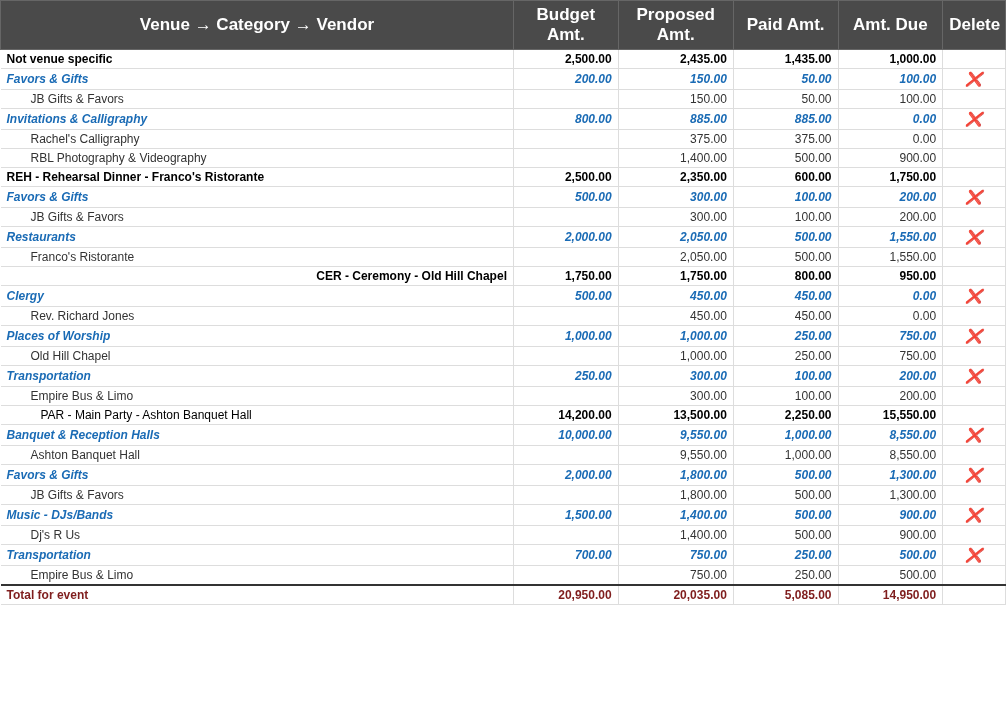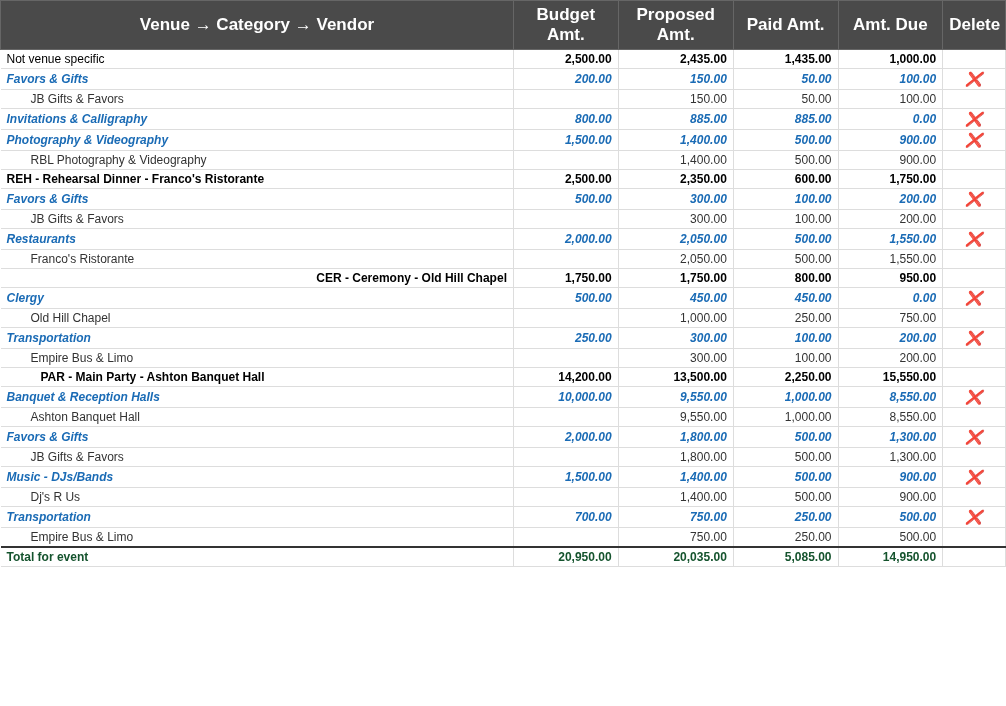--- a/index.html
+++ b/index.html
@@ -62,21 +62,21 @@
 
     .row-vendor td {
       color: #333;
       background-color: #fff;
       padding-left: 30px;
     }
 
     .row-total td {
       font-weight: bold;
       background-color: #fff;
-      color: #14532d;
+      color: #7f1d1d;
     }
 
     .num-col {
       text-align: right;
     }
 
     .delete-col {
       text-align: center;
     }
 
@@ -116,21 +116,21 @@
         <th class="venue-col">Venue → Category → Vendor</th>
         <th>Budget Amt.</th>
         <th>Proposed Amt.</th>
         <th>Paid Amt.</th>
         <th>Amt. Due</th>
         <th>Delete</th>
       </tr>
     </thead>
     <tbody id="table-body">
     <tr class="row-venue-group">
-          <td style="font-weight: normal;">Not venue specific</td>
+          <td style="font-weight: bold;">Not venue specific</td>
           <td class="num-col">2,500.00</td>
           <td class="num-col">2,435.00</td>
           <td class="num-col">1,435.00</td>
           <td class="num-col">1,000.00</td>
           <td class="delete-col"></td>
         </tr>
         <tr class="row-category">
           <td>Favors &amp; Gifts</td>
           <td class="num-col">200.00</td>
           <td class="num-col amt-proposed">150.00</td>
@@ -147,27 +147,27 @@
           <td class="delete-col"></td>
         </tr>
         <tr class="row-category">
           <td>Invitations &amp; Calligraphy</td>
           <td class="num-col">800.00</td>
           <td class="num-col amt-proposed">885.00</td>
           <td class="num-col amt-paid">885.00</td>
           <td class="num-col amt-due">0.00</td>
           <td class="delete-col"><span class="delete-icon">❌</span></td>
         </tr>
-        <tr class="row-category">
-          <td>Photography &amp; Videography</td>
-          <td class="num-col">1,500.00</td>
-          <td class="num-col amt-proposed">1,400.00</td>
-          <td class="num-col amt-paid">500.00</td>
-          <td class="num-col amt-due">900.00</td>
-          <td class="delete-col"><span class="delete-icon">❌</span></td>
+        <tr class="row-vendor">
+          <td>Rachel's Calligraphy</td>
+          <td class="num-col"></td>
+          <td class="num-col amt-proposed">375.00</td>
+          <td class="num-col amt-paid">375.00</td>
+          <td class="num-col amt-due">0.00</td>
+          <td class="delete-col"></td>
         </tr>
         <tr class="row-vendor">
           <td>RBL Photography &amp; Videography</td>
           <td class="num-col"></td>
           <td class="num-col amt-proposed">1,400.00</td>
           <td class="num-col amt-paid">500.00</td>
           <td class="num-col amt-due">900.00</td>
           <td class="delete-col"></td>
         </tr>
         <tr class="row-venue-group">
@@ -220,20 +220,36 @@
         </tr>
         <tr class="row-category">
           <td>Clergy</td>
           <td class="num-col">500.00</td>
           <td class="num-col amt-proposed">450.00</td>
           <td class="num-col amt-paid">450.00</td>
           <td class="num-col amt-due">0.00</td>
           <td class="delete-col"><span class="delete-icon">❌</span></td>
         </tr>
         <tr class="row-vendor">
+          <td>Rev. Richard Jones</td>
+          <td class="num-col"></td>
+          <td class="num-col amt-proposed">450.00</td>
+          <td class="num-col amt-paid">450.00</td>
+          <td class="num-col amt-due">0.00</td>
+          <td class="delete-col"></td>
+        </tr>
+        <tr class="row-category">
+          <td>Places of Worship</td>
+          <td class="num-col">1,000.00</td>
+          <td class="num-col amt-proposed">1,000.00</td>
+          <td class="num-col amt-paid">250.00</td>
+          <td class="num-col amt-due">750.00</td>
+          <td class="delete-col"><span class="delete-icon">❌</span></td>
+        </tr>
+        <tr class="row-vendor">
           <td>Old Hill Chapel</td>
           <td class="num-col"></td>
           <td class="num-col amt-proposed">1,000.00</td>
           <td class="num-col amt-paid">250.00</td>
           <td class="num-col amt-due">750.00</td>
           <td class="delete-col"></td>
         </tr>
         <tr class="row-category">
           <td>Transportation</td>
           <td class="num-col">250.00</td>
@@ -244,21 +260,21 @@
         </tr>
         <tr class="row-vendor">
           <td>Empire Bus &amp; Limo</td>
           <td class="num-col"></td>
           <td class="num-col amt-proposed">300.00</td>
           <td class="num-col amt-paid">100.00</td>
           <td class="num-col amt-due">200.00</td>
           <td class="delete-col"></td>
         </tr>
         <tr class="row-venue-group">
-          <td style="font-weight: bold; padding-left: 40px;">PAR - Main Party - Ashton Banquet Hall</td>
+          <td style="font-weight: normal; padding-left: 40px;">PAR - Main Party - Ashton Banquet Hall</td>
           <td class="num-col">14,200.00</td>
           <td class="num-col">13,500.00</td>
           <td class="num-col">2,250.00</td>
           <td class="num-col">15,550.00</td>
           <td class="delete-col"></td>
         </tr>
         <tr class="row-category">
           <td>Banquet &amp; Reception Halls</td>
           <td class="num-col">10,000.00</td>
           <td class="num-col amt-proposed">9,550.00</td>

